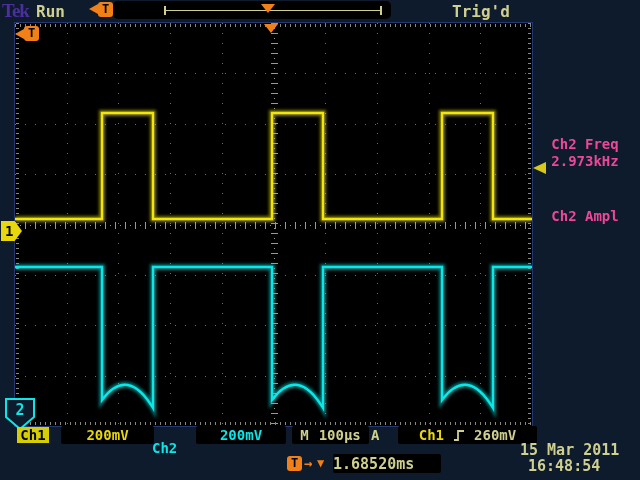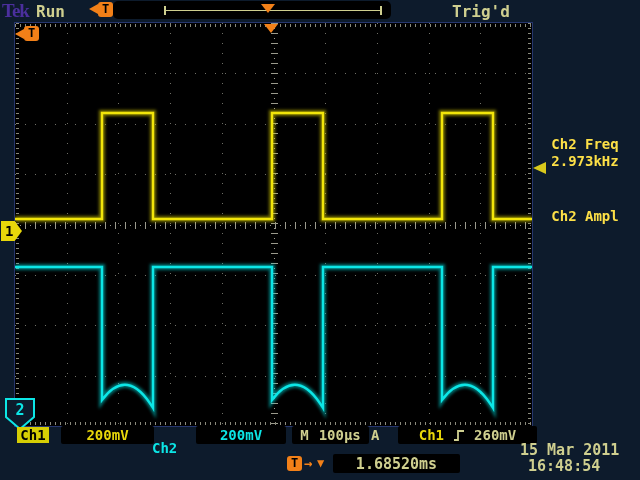--- a/index.html
+++ b/index.html
@@ -38,33 +38,33 @@
   .edge-v{position:absolute;top:0;bottom:0;width:3px;
           background:repeating-linear-gradient(to bottom,#8a8a7c 0 1px,transparent 1px 5px);}
   
   #ch1-marker{left:1px;top:221px;width:21px;height:20px;background:#e8d70a;color:#000;
               font-size:14px;line-height:20px;text-align:left;padding-left:4px;box-sizing:border-box;
               clip-path:polygon(0 0,65% 0,100% 50%,65% 100%,0 100%);}
   #trig-level-arrow{left:533px;top:162px;width:0;height:0;border-top:6px solid transparent;
               border-bottom:6px solid transparent;border-right:13px solid #d9c91c;}
   
   .meas{width:110px;left:530px;text-align:center;font-size:14px;line-height:17px;}
-  .meas.cyan{color:#fde047;}
+  .meas.cyan{color:#ec4899;}
   .meas.yellow{color:#a6a51d;}
   
   #statusbar{left:0;top:425px;width:640px;height:22px;font-size:14px;}
   .sbox{position:absolute;top:1px;height:18px;background:#000;border-radius:2px;
         display:flex;align-items:center;justify-content:center;margin-left:12px;}
   #ch1-badge{position:absolute;left:17px;top:2px;width:32px;height:16px;background:#d6ce04;color:#000;
         text-align:center;line-height:16px;}
   .ylw{color:#e8d70a;} .cyn{color:#0ce6e6;} .khk{color:#cfcf8f;}
   
   .ftxt{font-size:15px;color:#cfcf8f;}
-  #delay-box{left:333px;top:454px;width:127px;height:19px;background:#000;border-radius:2px;
-             display:flex;align-items:center;justify-content:center;}
+  #delay-box{left:333px;top:454px;width:108px;height:19px;background:#000;border-radius:2px;
+             display:flex;align-items:center;}
 </style>
 </head>
 <body>
 
 <div id="screen">
 
   <div class="abs" id="brand">Tek</div>
   <div class="abs" id="acq-status">Run</div>
   <div class="abs arrow-left" style="left:89px;top:4px;"></div>
   <div class="abs tbadge" style="left:98px;top:2px;">T</div>

